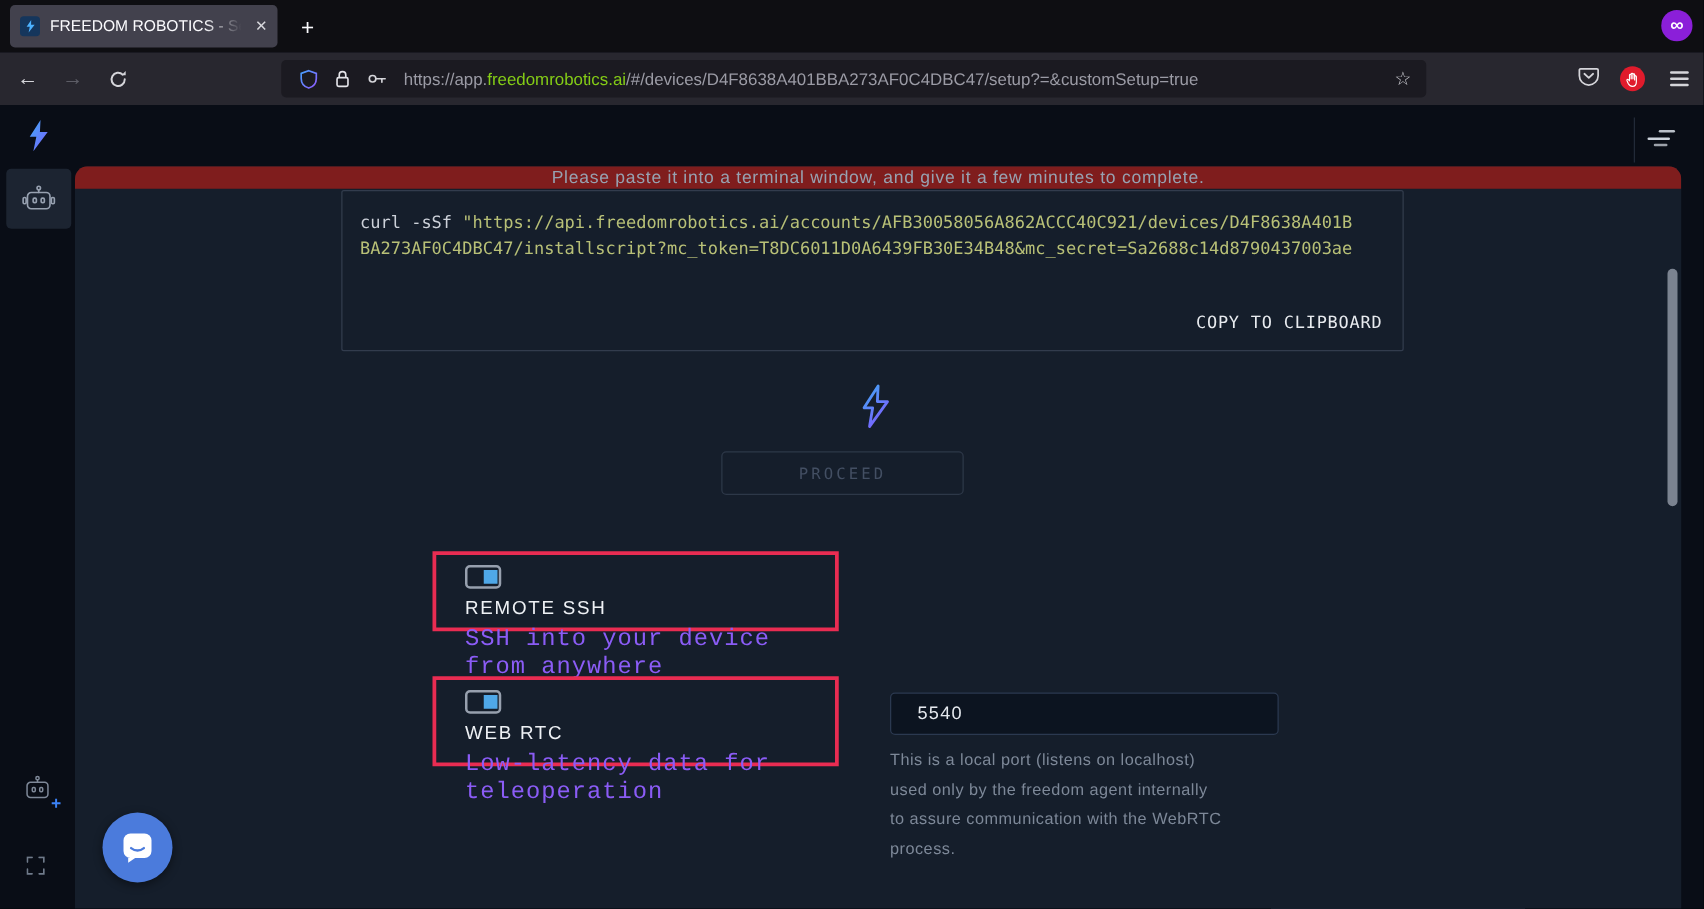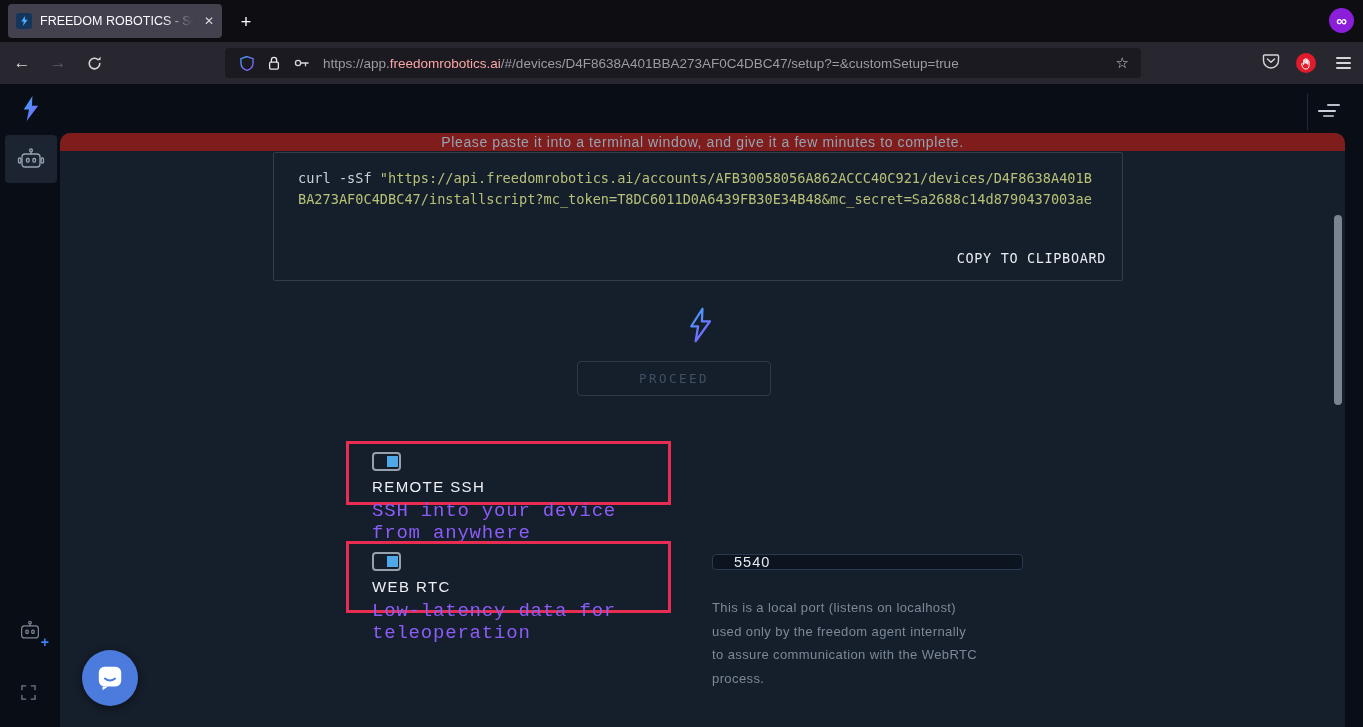--- a/index.html
+++ b/index.html
@@ -27,21 +27,21 @@
   .nav-btn { width:28px; height:28px; display:flex; align-items:center; justify-content:center; font-size:17px; color:#d5d5da; border-radius:4px; }
   .nav-btn.back { margin-left:8px; }
   .nav-btn.fwd { color:#5d5d66; margin-left:8px; }
   .nav-btn.reload { margin-left:8px; }
   .urlbar {
     position:absolute; left:225px; top:48px; width:916px; height:30px; background:#1b1a21;
     border-radius:4px; display:flex; align-items:center; padding:0 8px;
   }
   .urlbar .icn { margin:0 6px; display:flex; align-items:center; }
   .url-text { font-size:13.5px; color:#9b9ba5; margin-left:6px; white-space:nowrap; overflow:hidden; flex:1; }
-  .url-text .domain { color:#fca5a5; }
+  .url-text .domain { color:#84cc16; }
   .url-star { font-size:15px; color:#d0d0d6; margin-left:auto; padding:0 4px; }
   .toolbar-right { position:absolute; right:8px; top:48px; height:30px; display:flex; align-items:center; gap:16px; }
   .red-hand { width:20px; height:20px; border-radius:50%; background:#e01b2c; display:flex; align-items:center; justify-content:center; }
   .burger { display:flex; flex-direction:column; gap:3.5px; padding:4px; }
   .burger i { display:block; width:15px; height:1.8px; background:#d5d5da; border-radius:1px; }
   
   .app { position:absolute; left:0; top:84px; width:1363px; height:643px; background:#090d16; }
   .side-logo { position:absolute; left:19px; top:11px; }
   .side-tile { position:absolute; left:5px; top:51px; width:52px; height:48px; background:#1c2431; border-radius:4px; display:flex; align-items:center; justify-content:center; }
   .side-bot-add { position:absolute; left:17px; top:536px; width:28px; height:26px; }
@@ -55,21 +55,21 @@
   .hdr-menu i:nth-child(3){ width:11px; margin-right:8px; opacity:.75; }
   
   .panel {
     position:absolute; left:60px; top:49px; width:1285px; height:594px;
     background:#151e2b; border-radius:10px 10px 0 0; overflow:hidden;
   }
   .clip-band { position:absolute; left:0; top:0; width:100%; height:18px; background:#7f1d1d; overflow:hidden; text-align:center; }
   .clip-band span { display:inline-block; margin-top:-7px; font-size:14px; letter-spacing:.6px; color:#97a2b1; }
   .codeblock {
     position:absolute; left:213px; top:19px; width:850px; height:129px;
-    border:1px solid #323c4d; border-radius:2px; padding:15px 24px;
+    border:1px solid #323c4d; border-radius:2px; padding:15px 14px;
     font-family:"DejaVu Sans Mono", monospace; font-size:13.6px; line-height:21px;
   }
   .code-line { white-space:pre; }
   .seg-plain { color:#ccd1d9; }
   .seg-string { color:#b8c077; }
   .copy-btn {
     position:absolute; right:16px; bottom:11px; font-family:"DejaVu Sans Mono", monospace;
     font-size:13.5px; letter-spacing:.65px; color:#e8ebef; cursor:default;
   }
   .spinner { position:absolute; left:618px; top:170px; width:44px; height:44px; display:flex; align-items:center; justify-content:center; }
@@ -83,21 +83,21 @@
     position:absolute; left:286px; width:325px;
     border:3px solid #e92c52; padding:8px 0 0 23px;
   }
   .feature-box.ssh { top:308px; height:64px; }
   .feature-box.rtc { top:408px; height:72px; }
   .checkbox { position:relative; width:29px; height:19px; border:2px solid #97a0ae; border-radius:4px; margin-bottom:7px; }
   .checkbox .fill { position:absolute; left:13px; top:2px; width:11px; height:11px; background:#4fa8e8; }
   .feature-title { font-size:15px; letter-spacing:1.4px; color:#eef1f5; font-weight:500; margin-bottom:5px; }
   .feature-sub { font-size:19px; letter-spacing:.8px; color:#8b5cf6;font-family:Liberation Mono, monospace; }
   .port-input {
-    position:absolute; left:652px; top:421px; width:311px; height:16px;
+    position:absolute; left:652px; top:421px; width:311px; height:34px;
     background:#0c1420; border:1px solid #2b3950; border-radius:4px;
     color:#e6eaef; font-family:"Liberation Sans", sans-serif; font-size:14.5px; letter-spacing:1px;
     padding:0 0 0 21px; outline:none;
   }
   .port-help { position:absolute; left:652px; top:463px; width:330px; font-size:13px; line-height:23.5px; letter-spacing:.4px; color:#7d8898; }
   .chat-bubble {
     position:absolute; left:22px; top:517px; width:56px; height:56px; border-radius:50%;
     background:#4b7bdc; display:flex; align-items:center; justify-content:center;
     box-shadow:0 2px 8px rgba(0,0,0,.45);
   }

